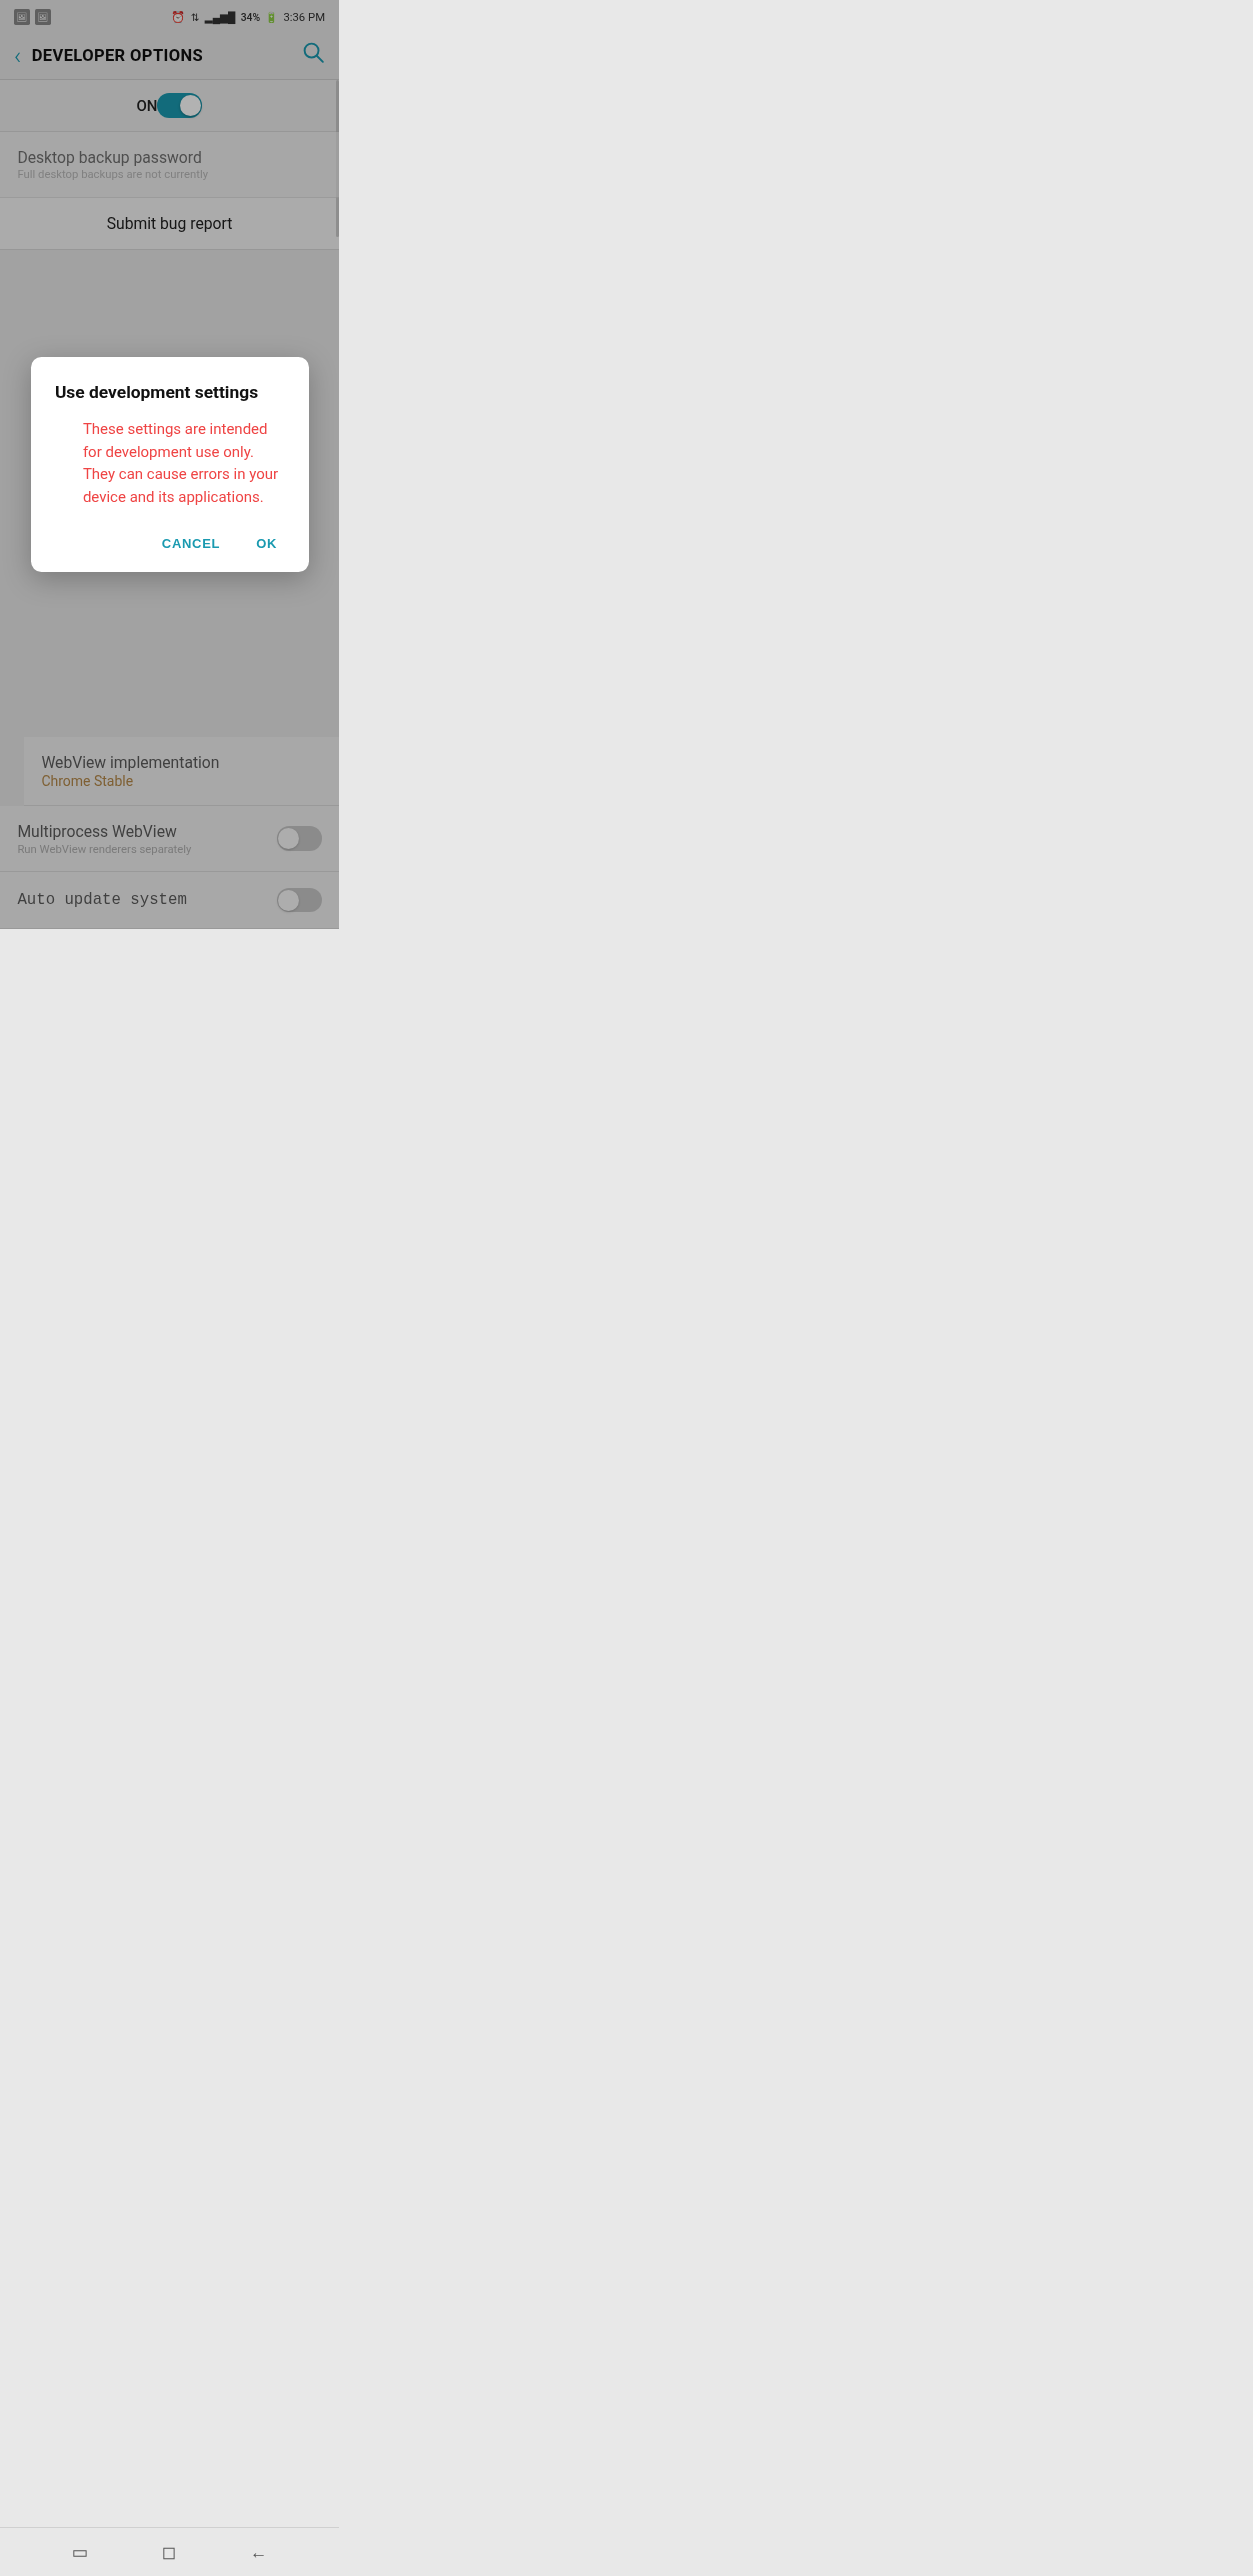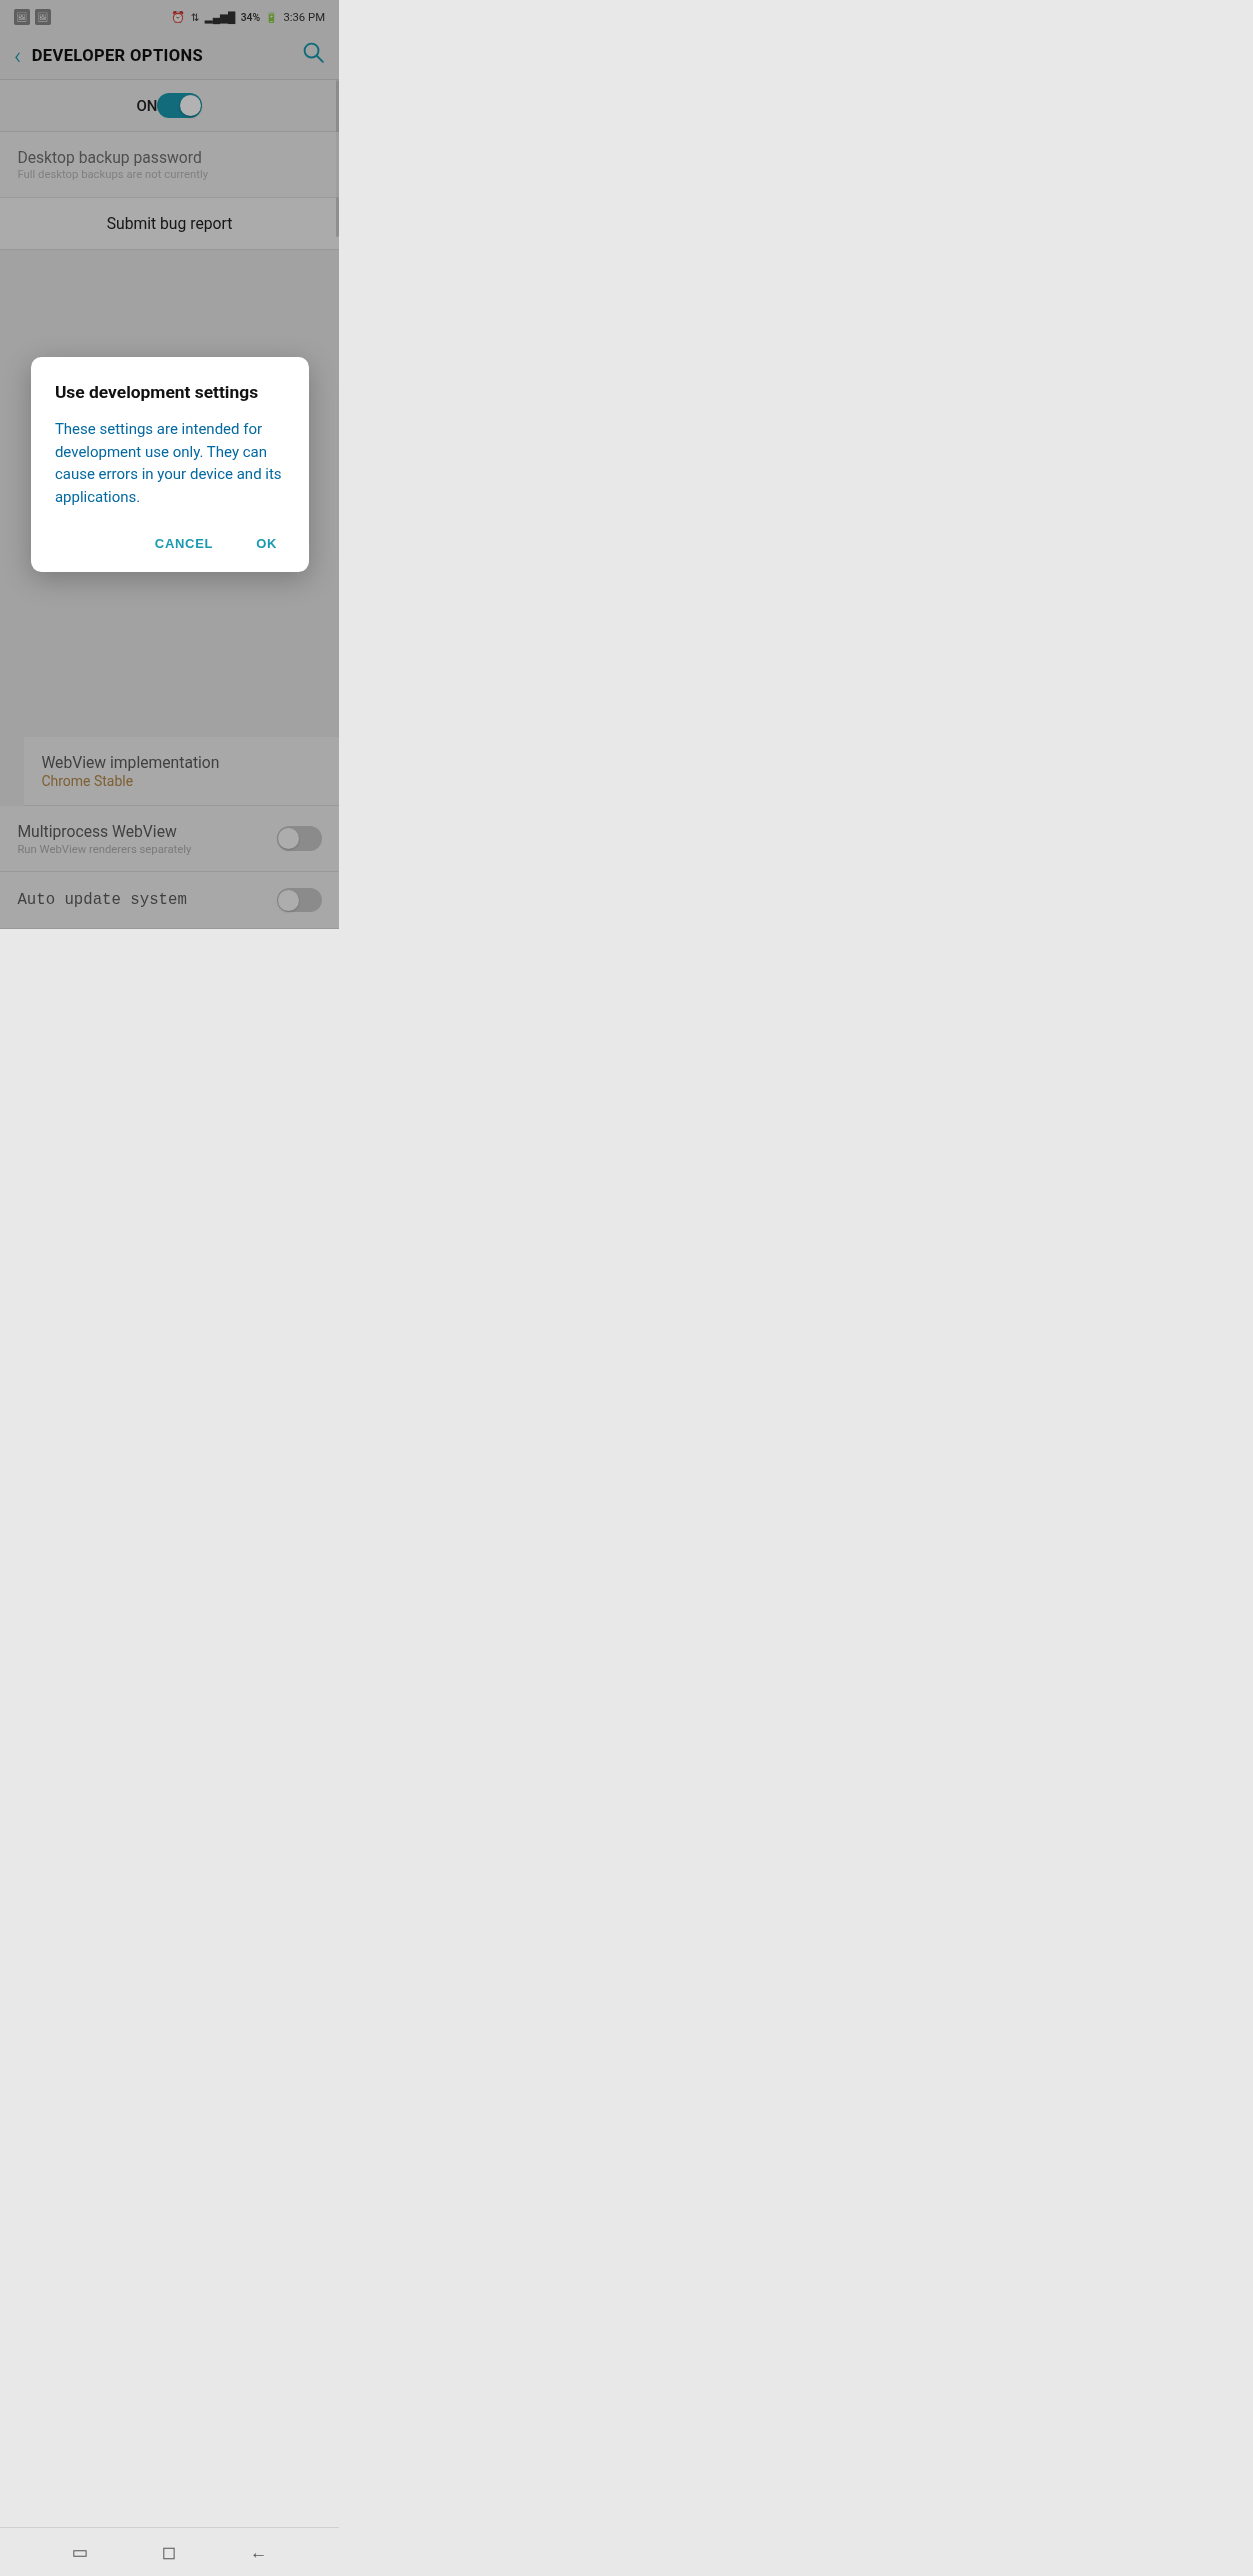--- a/index.html
+++ b/index.html
@@ -173,29 +173,30 @@
     .dialog-title {
       font-size: 17.4px;
       font-weight: 700;
       color: #111;
       margin-bottom: 14px;
       line-height: 1.3;
     }
 
     .dialog-body {
       font-size: 15px;
-      color: #0369a1;
+      color: #ef4444;
       line-height: 1.5;
       margin-bottom: 24.4px;
+      margin-left: 28px;
     }
 
     .dialog-actions {
       display: flex;
       justify-content: flex-end;
-      gap: 29px;
+      gap: 22px;
     }
 
     .dialog-btn {
       font-size: 13px;
       font-weight: 700;
       color: #1a9ab0;
       background: none;
       border: none;
       cursor: pointer;
       letter-spacing: 0.7px;

